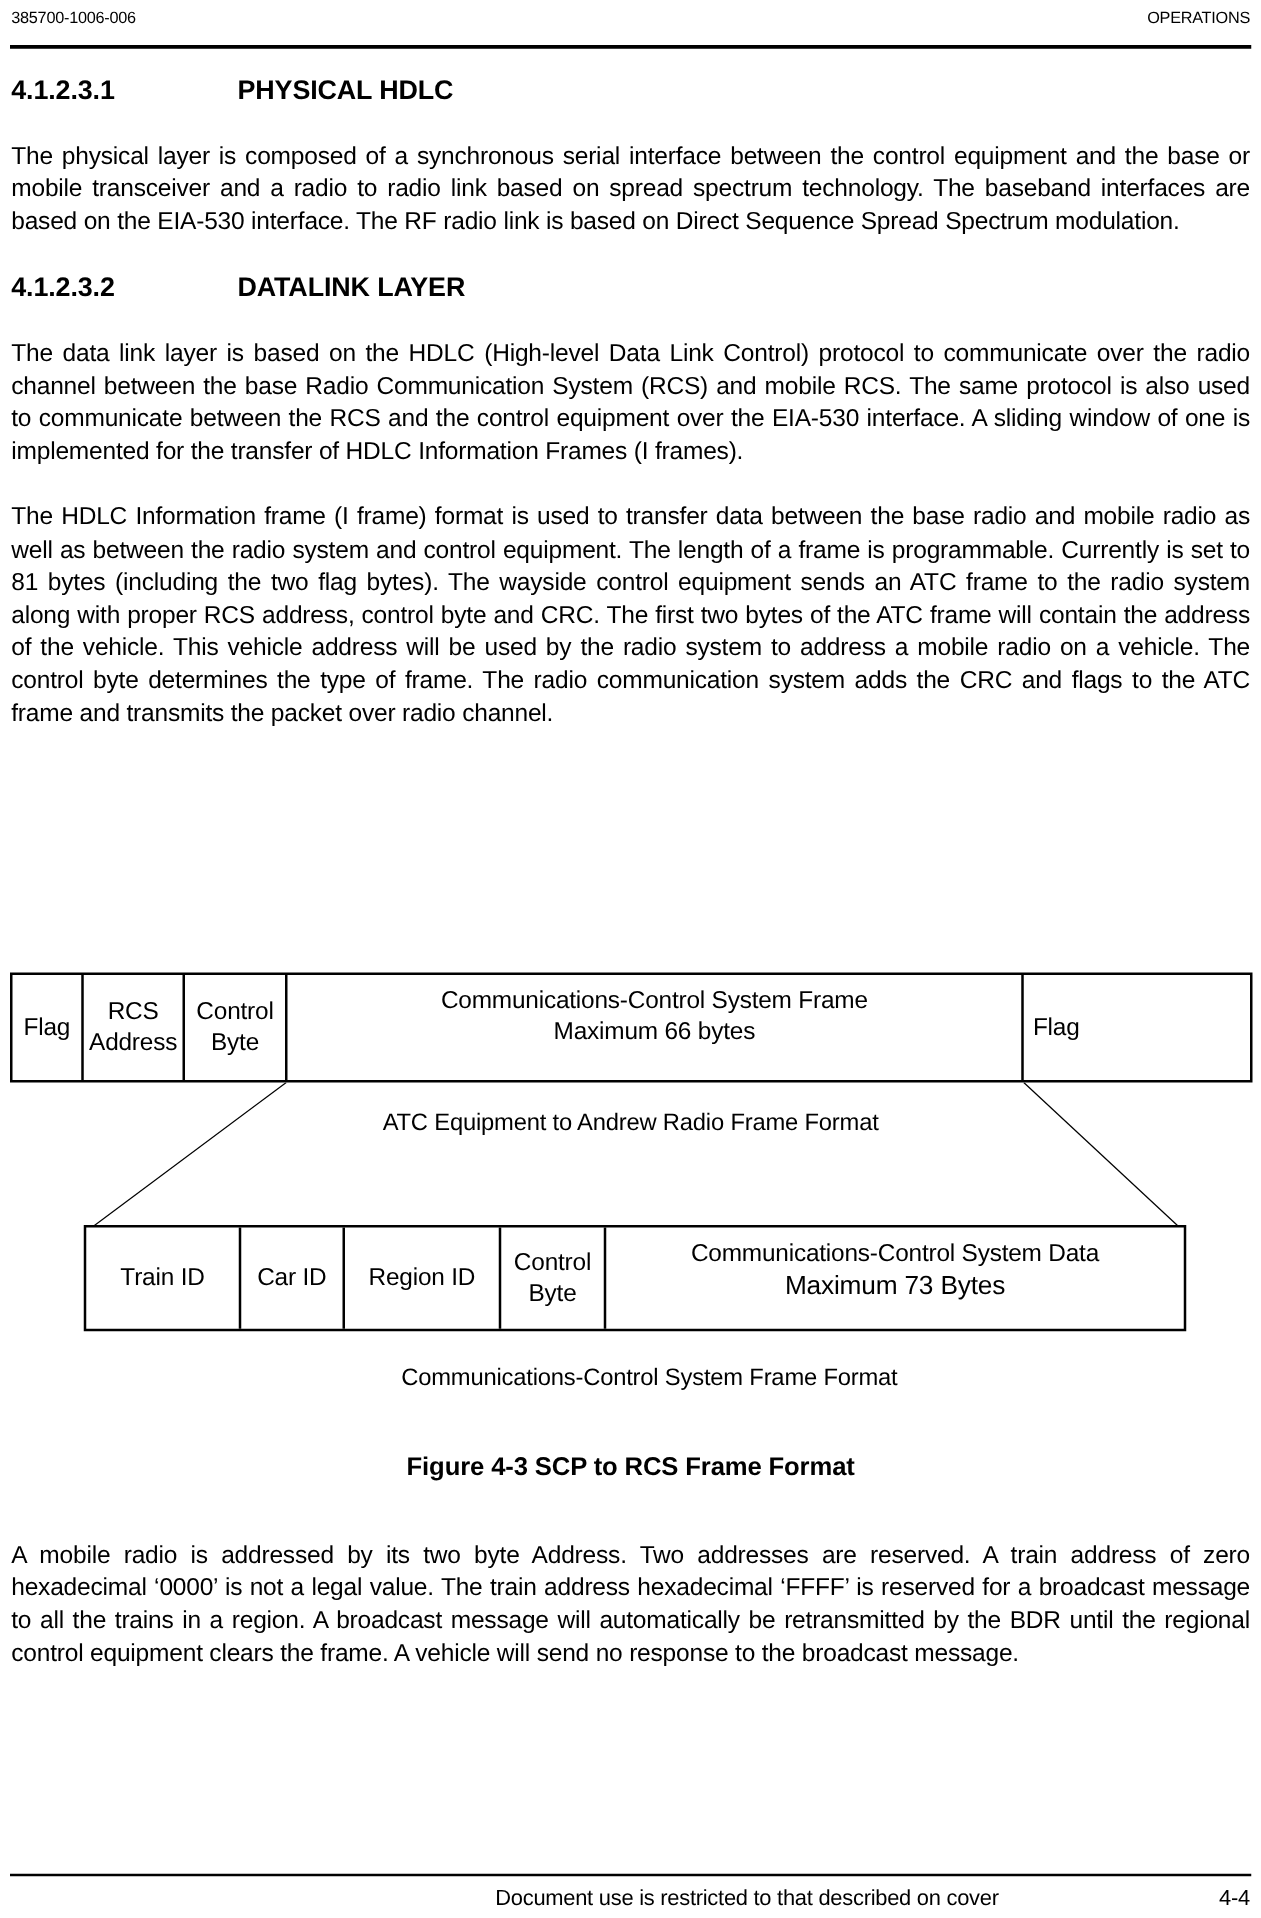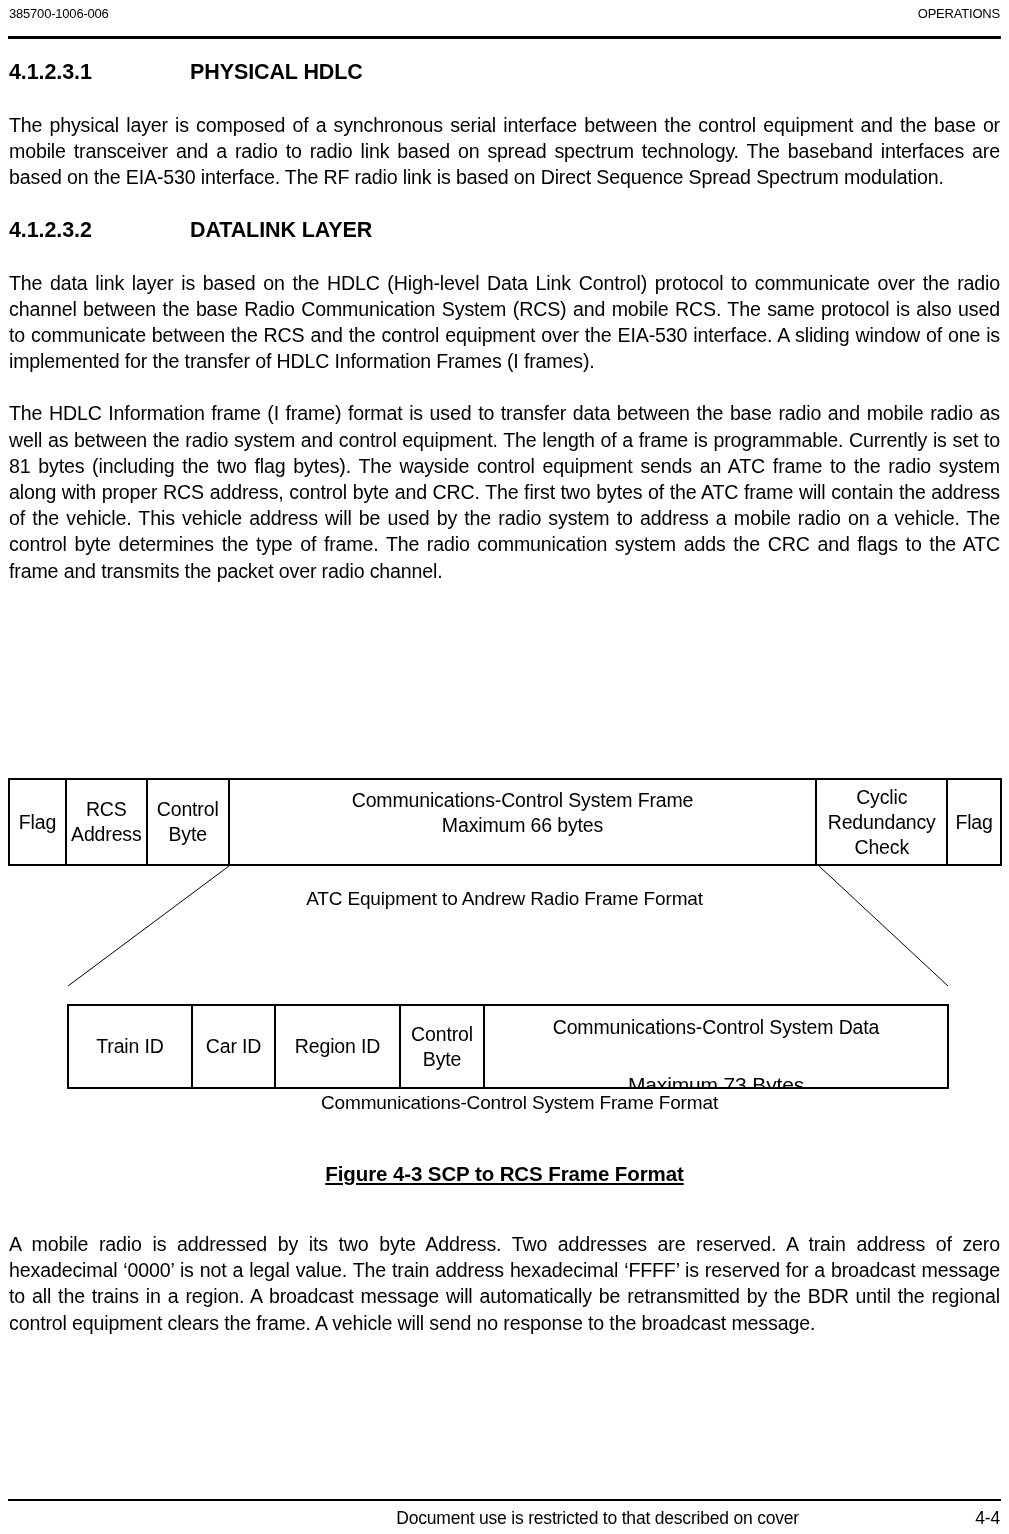--- a/index.html
+++ b/index.html
@@ -90,40 +90,40 @@
     background: #fff;
   }
   .frame-table.t1 {
     left: 8px;
     top: 6px;
     width: 994px;
     height: 88px;
   }
   .frame-table.t2 {
     left: 67px;
-    top: 232px;
+    top: 208px;
     width: 882px;
     height: 85px;
   }
   .cell {
     box-sizing: border-box;
     border-right: 2px solid #000;
     display: flex;
     flex-direction: column;
     align-items: center;
     justify-content: center;
     text-align: center;
     font-size: 19.5px;
     line-height: 25px;
     letter-spacing: -0.15px;
     padding: 0 2px;
     overflow: hidden;
   }
   .cell:last-child { border-right: none; }
-  .cell .line2-big { font-size: 21px; margin-top: 32px; }
+  .cell .line2-big { font-size: 21px; }
 
   
   .t1 .c-flag1   { width: 57px; }
   .t1 .c-rcs     { width: 81px; }
   .t1 .c-ctrl    { width: 82px; }
   .t1 .c-ccsf    { width: 589px; justify-content: flex-start; padding-top: 8px; }
   .t1 .c-crc     { width: 131px; }
   .t1 .c-flag2   { width: 52px; border-right: none; }
 
   
@@ -153,21 +153,20 @@
   .fig-caption.cap2 { top: 320px; margin-left: 15px; }
 
   .fig-title {
     position: absolute;
     top: 390px;
     width: 1009px;
     text-align: center;
     font-size: 20.5px;
     font-weight: bold;
     letter-spacing: -0.1px;
-    text-decoration: underline;
   }
 
   
   .content-bottom {
     position: absolute;
     left: 9px;
     top: 1231px;
     width: 991px;
   }
 
@@ -242,25 +241,20 @@
         <span>Address</span>
       </div>
       <div class="cell c-ctrl">
         <span>Control</span>
         <span>Byte</span>
       </div>
       <div class="cell c-ccsf">
         <span>Communications-Control System Frame</span>
         <span>Maximum 66 bytes</span>
       </div>
-      <div class="cell c-crc">
-        <span>Cyclic</span>
-        <span>Redundancy</span>
-        <span>Check</span>
-      </div>
       <div class="cell c-flag2">
         <span>Flag</span>
       </div>
     </div>
 
     <div class="fig-caption cap1">ATC Equipment to Andrew Radio Frame Format</div>
 
     <div class="frame-table t2">
       <div class="cell c-train">
         <span>Train ID</span>

